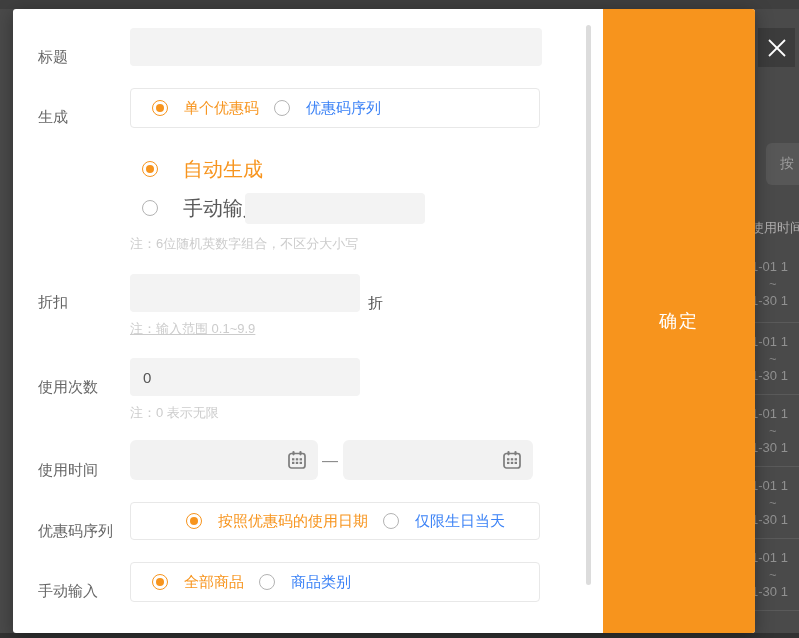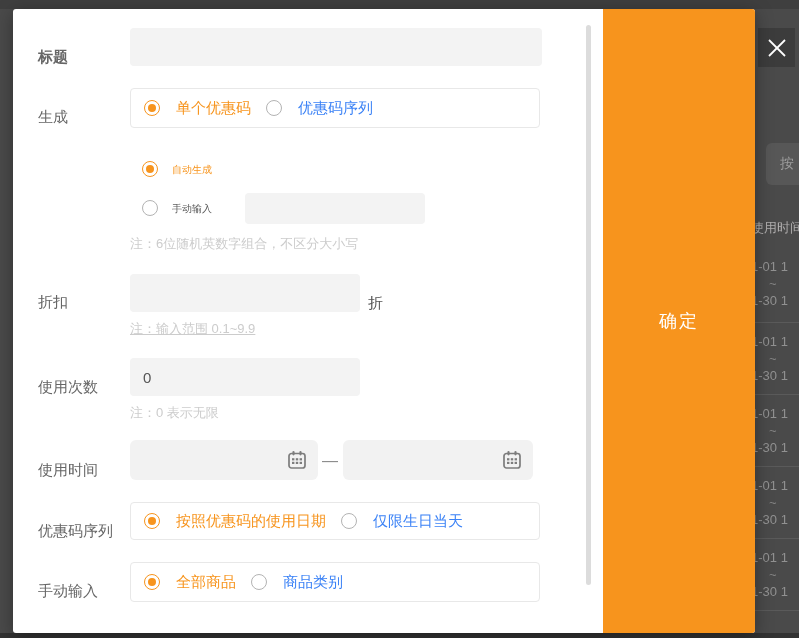--- a/index.html
+++ b/index.html
@@ -51,34 +51,34 @@
 
   .flabel { position:absolute; left:25px; color:#666; font-size:15px; line-height:17px; white-space:nowrap; }
   .note   { position:absolute; left:117px; color:#ccc; font-size:13px; white-space:nowrap; }
 
   .tinput {
     position:absolute; background:#f3f3f3; border:none; outline:none; border-radius:4px;
     font-size:15px; color:#555; padding:0 13px; font-family:inherit;
   }
   .box {
     position:absolute; left:117px; width:410px; border:1px solid #e8e8e8; border-radius:4px;
-    background:#fff; display:flex; align-items:center; padding-left:13px;
+    background:#fff; display:flex; align-items:center; padding-left:21px;
   }
   .radio { width:16px; height:16px; border-radius:50%; background:#fff; border:1px solid #b3b3b3; flex:0 0 16px; display:inline-block; }
   .radio.sel { border:1.5px solid #f7941d; position:relative; }
   .radio.sel::after {
     content:""; position:absolute; left:50%; top:50%; width:8px; height:8px; margin:-4px 0 0 -4px;
     border-radius:50%; background:#f7941d;
   }
   .ropt-label { font-size:15px; margin-left:16px; color:#3b82f6; white-space:nowrap; }
   .ropt-label.on { color:#f7941d; }
   .ropt-gap { margin-left:15px; }
 
   .bare-radio { position:absolute; }
-  .bare-label { position:absolute; left:159px; font-size:10px; line-height:17px; white-space:nowrap;text-align:center; }
+  .bare-label { position:absolute; left:170px; font-size:20px; line-height:17px; white-space:nowrap;text-align:center; }
 
   .date-input {
     position:absolute; height:40px; background:#f2f2f2; border-radius:6px;
     display:flex; align-items:center; justify-content:flex-end; padding-right:11px; cursor:pointer;
   }
   .date-dash { position:absolute; color:#8a8a8a; font-size:16px; }
   .suffix { position:absolute; color:#555; font-size:15px; }
 </style>
 </head>
 <body>
@@ -122,21 +122,21 @@
 <div class="close-btn">
   <svg width="22" height="22" viewBox="0 0 22 22">
     <line x1="3" y1="3" x2="19" y2="19" stroke="#ffffff" stroke-width="1.8"></line>
     <line x1="19" y1="3" x2="3" y2="19" stroke="#ffffff" stroke-width="1.8"></line>
   </svg>
 </div>
 
 <div class="modal">
 
   
-  <div class="flabel" style="top:39px;font-weight:bold;">标题</div>
+  <div class="flabel" style="top:39px;">标题</div>
   <input class="tinput" style="left: 117px; top: 19px; width: 412px; height: 38px;" value="">
 
   
   <div class="flabel" style="top:99px;">生成</div>
   <div class="box" style="top:79px; height:40px;">
     <span class="radio sel"></span>
     <span class="ropt-label on">单个优惠码</span>
     <span class="radio ropt-gap"></span>
     <span class="ropt-label">优惠码序列</span>
   </div>
@@ -190,21 +190,21 @@
           <rect x="12.6" y="8.2" width="2.4" height="2.2"></rect>
         <rect x="5" y="11.8" width="2.4" height="2.2"></rect>
           <rect x="8.8" y="11.8" width="2.4" height="2.2"></rect>
           <rect x="12.6" y="11.8" width="2.4" height="2.2"></rect>
       </g>
     </svg>
   </div>
 
   
   <div class="flabel" style="top:513px;">优惠码序列</div>
-  <div class="box" style="top:493px; height:38px;">
+  <div class="box" style="top:493px; height:38px;justify-content:center;">
     <span class="radio sel"></span>
     <span class="ropt-label on">按照优惠码的使用日期</span>
     <span class="radio ropt-gap"></span>
     <span class="ropt-label">仅限生日当天</span>
   </div>
 
   
   <div class="flabel" style="top:573px;">手动输入</div>
   <div class="box" style="top:553px; height:40px;">
     <span class="radio sel"></span>

